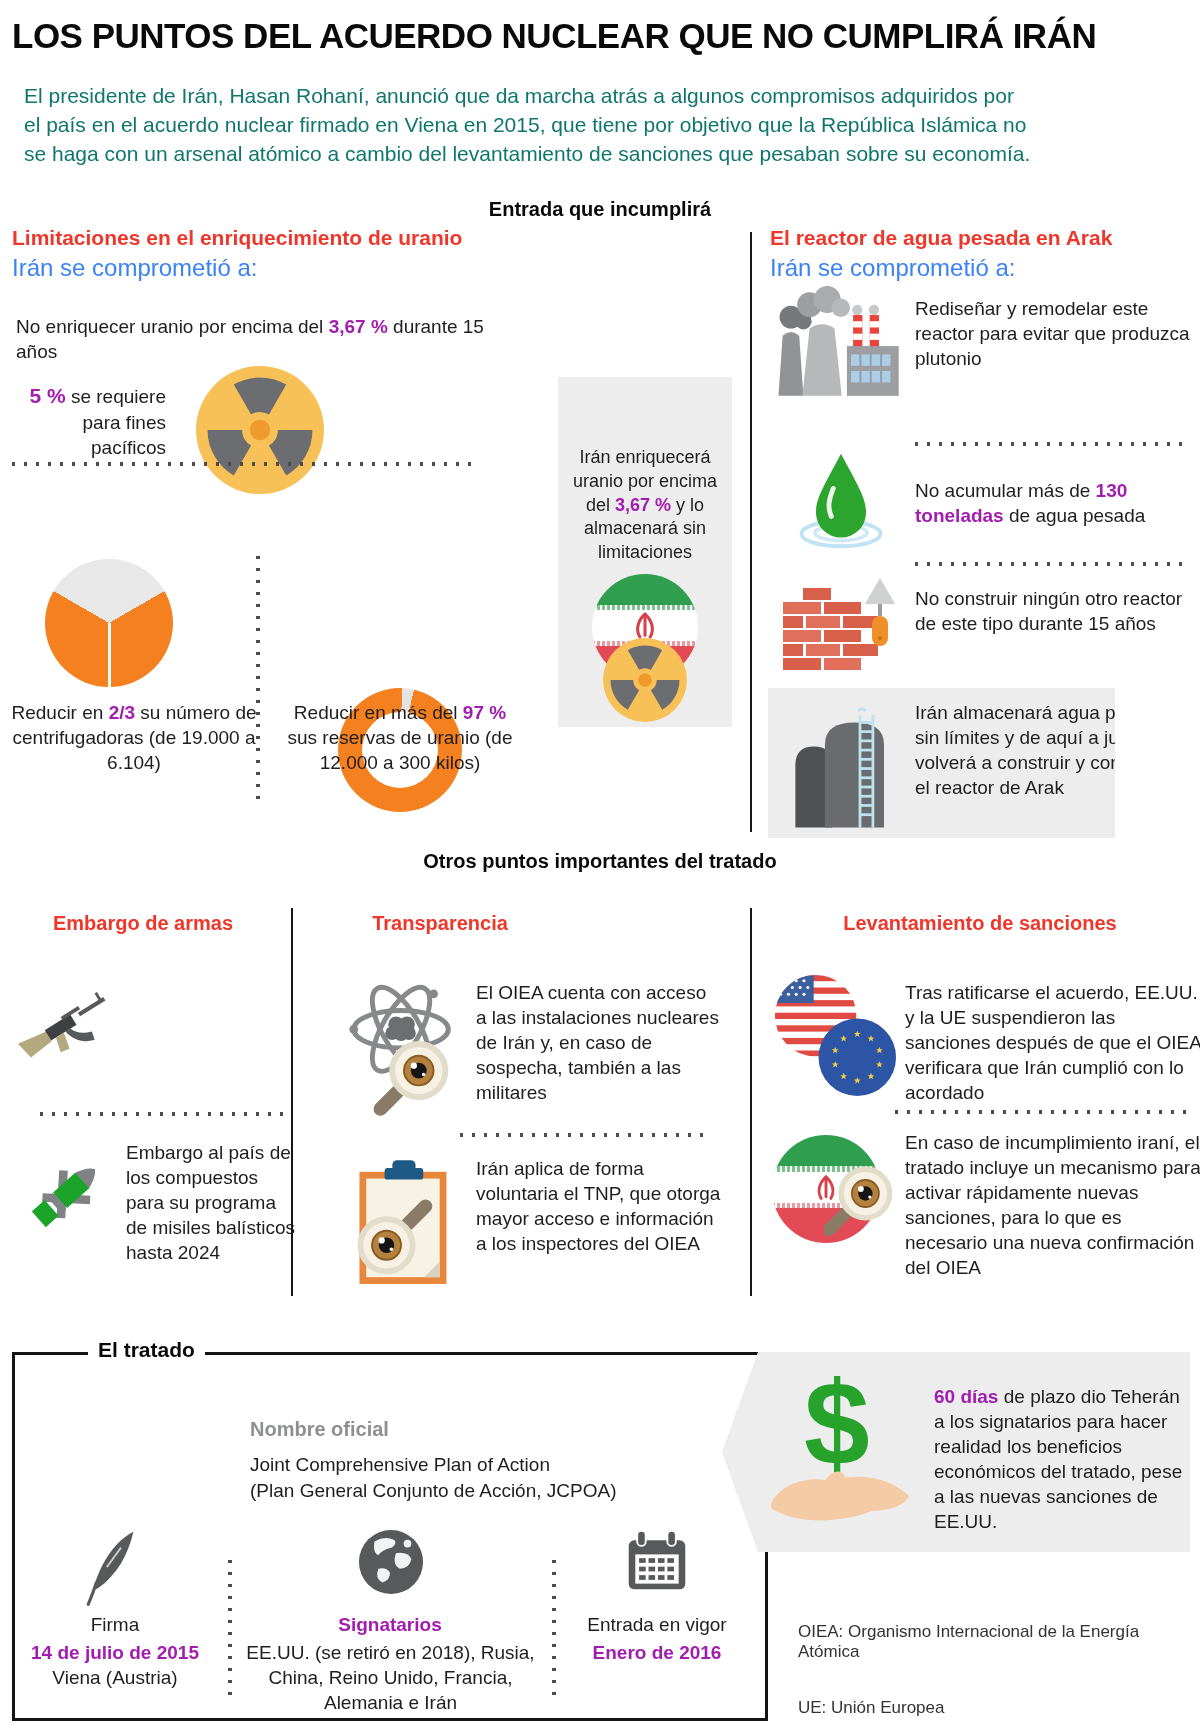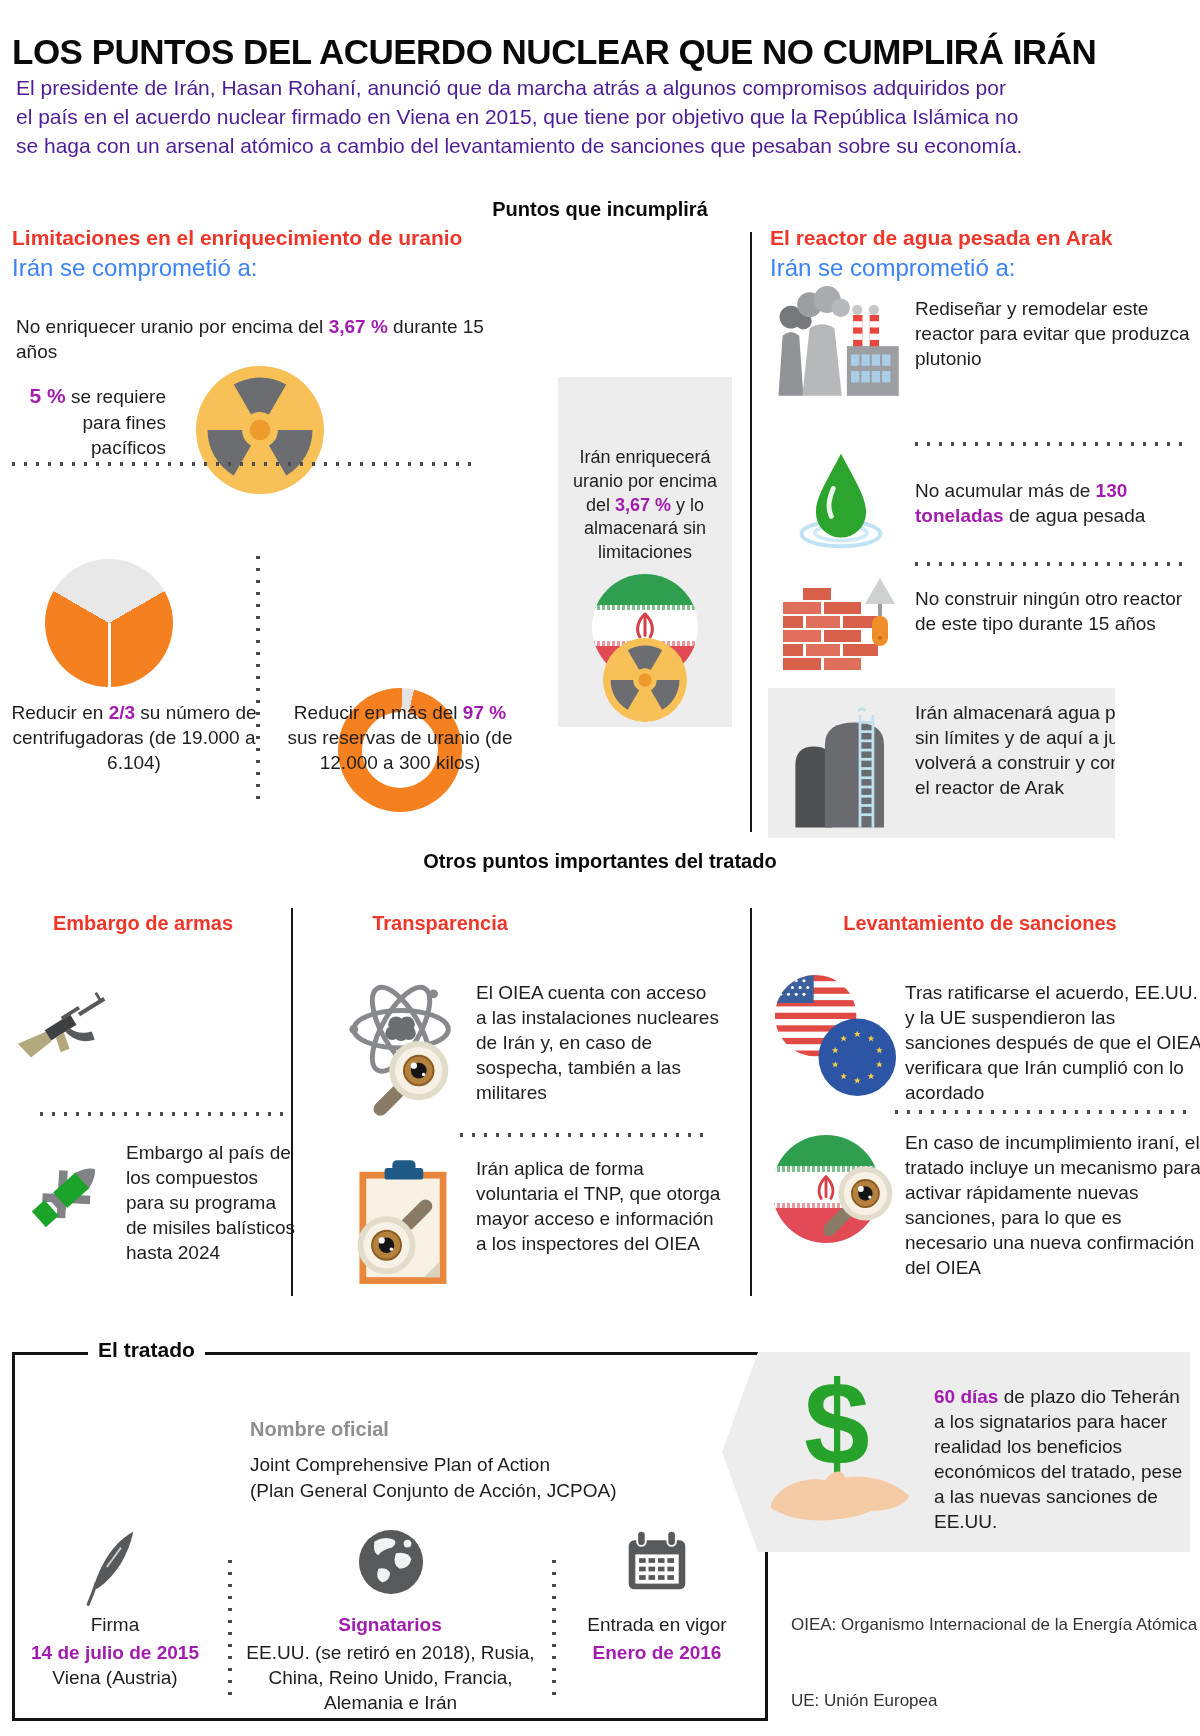--- a/index.html
+++ b/index.html
@@ -4,21 +4,21 @@
 <style>
   html,body{margin:0;padding:0;background:#fff;}
   #stage{position:relative;width:1200px;height:1736px;background:#fff;overflow:hidden;
          font-family:"Liberation Sans","DejaVu Sans",sans-serif;color:#1e1e1e;}
   .abs{position:absolute;}
   .t{font-size:19px;line-height:1.32;margin:0;}
   .t b{font-weight:bold;color:#a21caf;}
   .ctr{text-align:center;}
   .rgt{text-align:right;}
   h1{margin:0;font-size:35px;font-weight:800;letter-spacing:-0.5px;color:#0a0a0a;}
-  .intro{font-size:21px;line-height:1.38;color:#4c1d95;margin:4px;}
+  .intro{font-size:21px;line-height:1.38;color:#0f766e;margin:12px;}
   .sec-title{font-size:20px;font-weight:bold;color:#0a0a0a;margin:0;}
   .red-h{font-size:21px;font-weight:bold;color:#ee372a;margin:0;}
   .sub-h{font-size:24px;color:#3b82f6;margin:0;}
   .dot-h{height:4px;background:repeating-linear-gradient(90deg,#4c4c4c 0 3px,transparent 3px 12px);}
   .dot-v{width:4px;background:repeating-linear-gradient(180deg,#4c4c4c 0 3px,transparent 3px 12px);}
   .vline{width:2px;background:#161616;}
   .graybox{background:#ededed;}
   
   .pie{border-radius:50%;background:conic-gradient(from -60deg,#e8e8e8 0deg 120deg,#f5801f 120deg 360deg);position:relative;}
   .pie .split{position:absolute;left:calc(50% - 1.5px);top:50%;width:3px;height:50%;background:#fff;}
@@ -31,21 +31,21 @@
     background:repeating-linear-gradient(90deg,#7fc08f 0 3px,#fff 3px 5px);}
   .iranflag .strip2{position:absolute;left:0;right:0;top:63%;height:5%;
     background:repeating-linear-gradient(90deg,#e89aa0 0 3px,#fff 3px 5px);}
   .iranflag svg{position:absolute;left:50%;top:49%;transform:translate(-50%,-50%);}
   
   .treaty-box{border:3px solid #141414;}
   .treaty-label{background:#fff;padding:0 10px;font-size:21px;font-weight:bold;color:#0a0a0a;}
   .gray-name{font-size:20px;font-weight:bold;color:#8e8f91;margin:0;}
   .dollar{font-size:118px;font-weight:bold;color:#27a32b;line-height:1;}
   .callout{background:#ededed;clip-path:polygon(36px 0,100% 0,100% 100%,36px 100%,0 50%);}
-  .fn{font-size:17px;color:#333;margin:1px;}
+  .fn{font-size:17px;color:#333;margin:8px;}
 </style>
 </head>
 <body>
 
 <svg width="0" height="0" style="position:absolute" aria-hidden="true">
   <defs>
     <g id="sym-rad">
       <circle cx="50" cy="50" r="50" fill="#f8c158"></circle>
       <g fill="#6c6d70">
         <path id="blade" d="M57 37.9 L70.5 14.5 A41 41 0 0 0 29.5 14.5 L43 37.9 A14 14 0 0 1 57 37.9 Z"></path>
@@ -65,23 +65,23 @@
     <g id="sym-emblem" stroke="#d6404a" fill="none" stroke-width="1.8" stroke-linecap="round">
       <path d="M0 -7 C-4.5 -3 -5.5 2.5 -3 6.5"></path>
       <path d="M0 -7 C4.5 -3 5.5 2.5 3 6.5"></path>
       <path d="M0 -5 L0 5.5"></path>
     </g>
   </defs>
 </svg>
 
 <div id="stage">
 
-  <h1 class="abs" style="left:12px;top:32px;width:1120px">LOS PUNTOS DEL ACUERDO NUCLEAR QUE NO CUMPLIRÁ IRÁN</h1>
+  <h1 class="abs" style="left:12px;top:16px;width:1120px">LOS PUNTOS DEL ACUERDO NUCLEAR QUE NO CUMPLIRÁ IRÁN</h1>
   <p class="intro abs" style="left:12px;top:70px;width:1010px">El presidente de Irán, Hasan Rohaní, anunció que da marcha atrás a algunos compromisos adquiridos por el país en el acuerdo nuclear firmado en Viena en 2015, que tiene por objetivo que la República Islámica no se haga con un arsenal atómico a cambio del levantamiento de sanciones que pesaban sobre su economía.</p>
-  <p class="sec-title abs ctr" style="left:300px;top:198px;width:600px">Puntos que incumplirá</p>
+  <p class="sec-title abs ctr" style="left:300px;top:198px;width:600px">Entrada que incumplirá</p>
 
   <p class="red-h abs" style="left:12px;top:226px">Limitaciones en el enriquecimiento de uranio</p>
   <p class="sub-h abs" style="left:12px;top:254px">Irán se comprometió a:</p>
 
   <p class="t abs" style="left:16px;top:314px;width:470px"><span>No enriquecer uranio por encima del </span><b>3,67 %</b><span> durante 15 años</span></p>
 
   <p class="t abs rgt" style="left:28px;top:382px;width:138px"><b style="font-size:21px">5 %</b><span> se requiere para fines pacíficos</span></p>
 
   <svg class="abs" viewBox="0 0 100 100" style="left:196px;top:366px" width="128" height="128">
       <use href="#sym-rad"></use>

